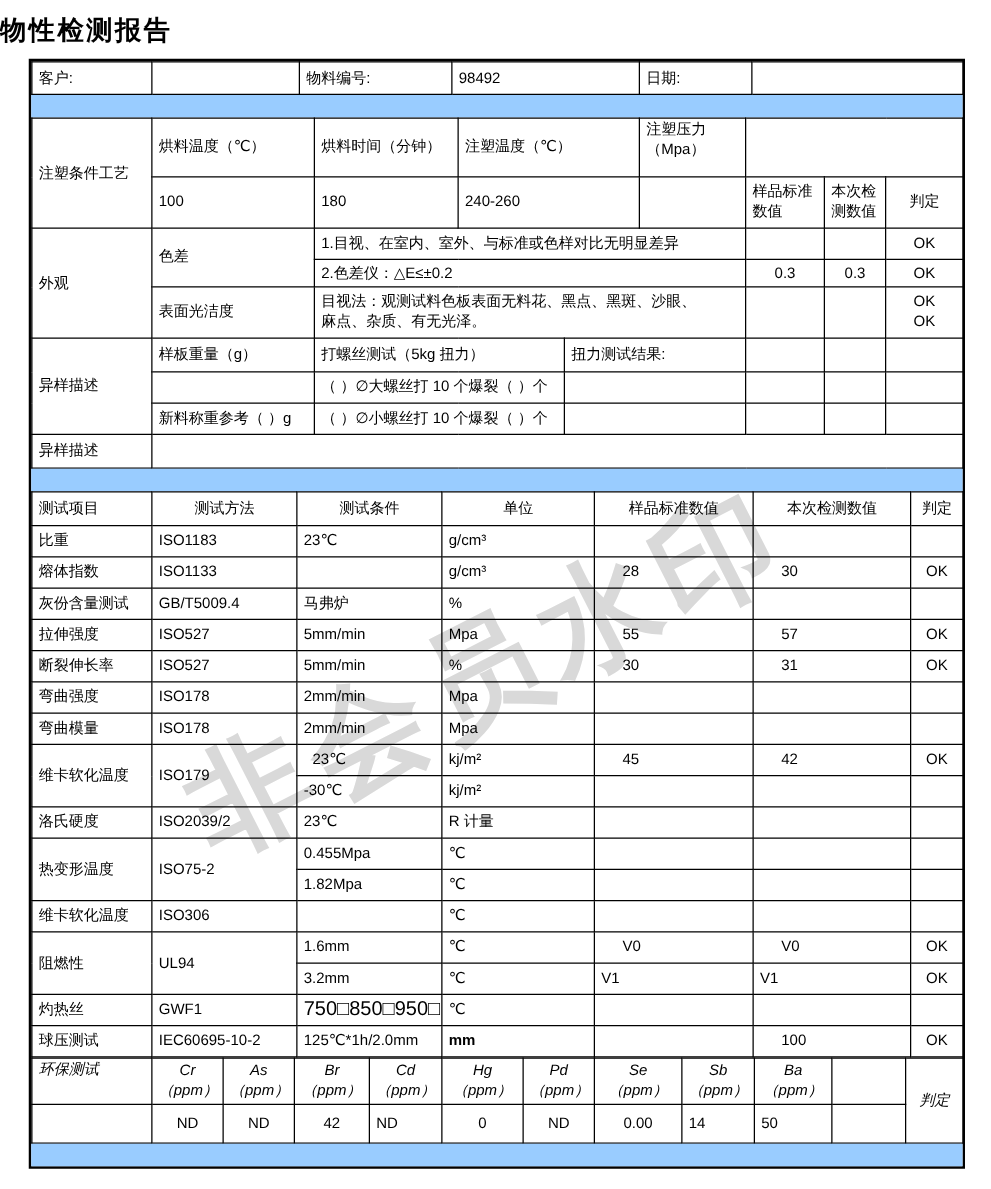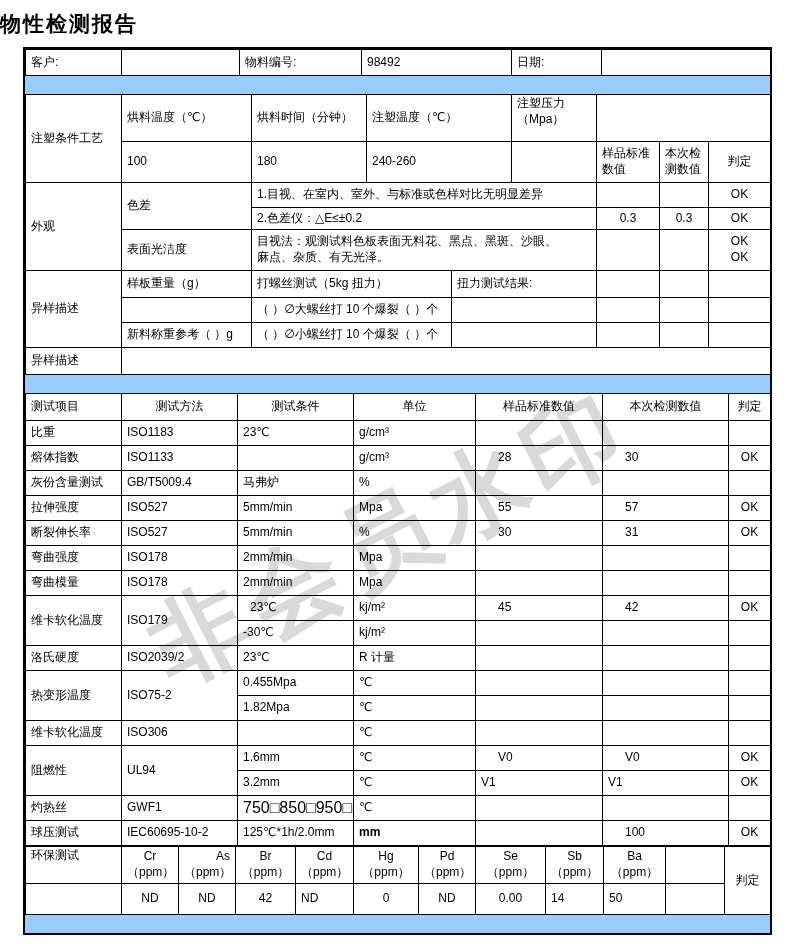--- a/index.html
+++ b/index.html
@@ -10,35 +10,35 @@
   .doc{position:absolute;left:23px;top:47px;width:745px;border:2px solid #000;background:transparent;}
   .watermark{position:absolute;left:60px;top:400px;width:660px;height:280px;
              display:flex;align-items:center;justify-content:center;
              transform:rotate(-27deg);font-size:96px;font-weight:bold;
              color:#d9d9d9;letter-spacing:8px;white-space:nowrap;z-index:0;pointer-events:none;}
   table{border-collapse:collapse;table-layout:fixed;width:745px;position:relative;z-index:1;}
   td{border:1px solid #000;font-size:12px;padding:1px 5px;vertical-align:middle;
      line-height:1.3;overflow:hidden;}
   .bar{height:18px;background:#99CCFF;position:relative;z-index:1;}
   .c{text-align:center;}
-  .l{text-align:right;}
+  .l{text-align:center;}
   .topv{vertical-align:top;}
   .nw{white-space:nowrap;}
   .pad22{padding-left:22px;}
   .pad12{padding-left:12px;}
   .small{font-size:16px;}
   .b{font-weight:bold;}
   .ln{display:block;}
   .h25 td{height:23px;}
   .h46 td{height:44px;}
   .h40 td{height:38px;}
   .h24 td{height:22px;}
   .h21 td{height:19px;}
   .h26 td{height:24px;}
-  .h36 td{height:34px;}
+  .h36 td{height:34px;font-style:italic;}
   .h30 td{height:28px;}
   .rh td{height:22px;}
   .rhead td{height:24px;}
 </style>
 </head>
 <body>
 
 <div class="page">
   <div class="title">物性检测报告</div>
   <div class="watermark">非会员水印</div>

